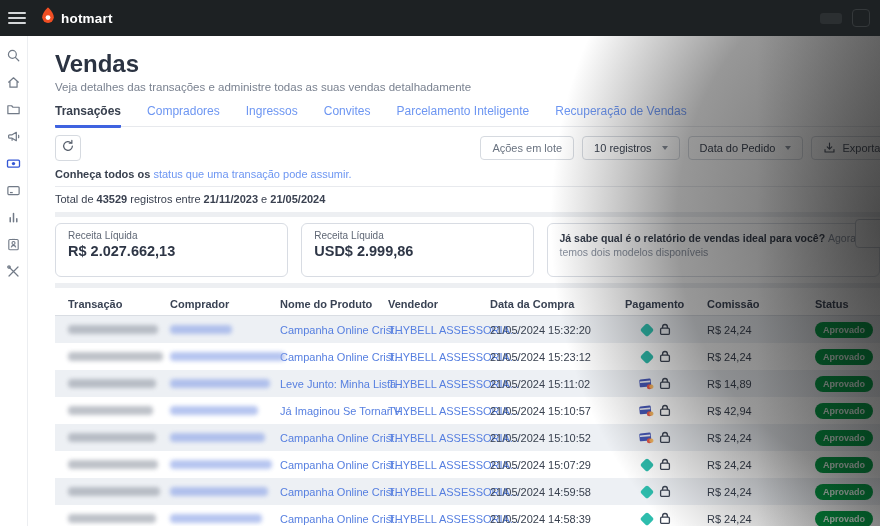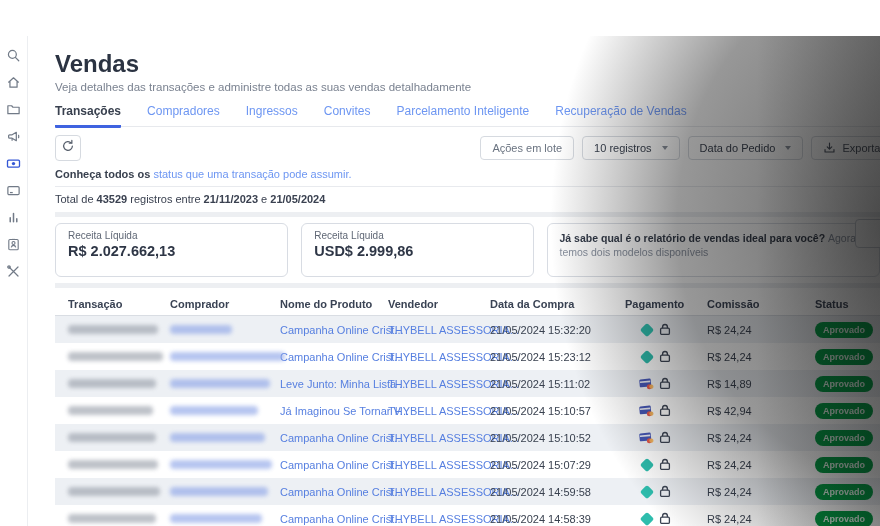--- a/index.html
+++ b/index.html
@@ -76,20 +76,41 @@
   .shadow-overlay{position:absolute;left:0;top:36px;width:880px;height:490px;pointer-events:none;z-index:40;
     background:
       radial-gradient(ellipse 470px 560px at 101% 38%, rgba(8,8,8,.62) 0%, rgba(8,8,8,.42) 45%, rgba(8,8,8,0) 72%),
       linear-gradient(to right, rgba(8,8,8,0) 86%, rgba(8,8,8,.30) 100%);}
 </style>
 </head>
 <body>
 
 <div class="viewport">
 
+  <div class="topbar">
+    <div class="hamburger">
+        <span></span>
+        <span></span>
+        <span></span>
+      </div>
+    <div class="brand">
+      <span>
+        <svg width="16" height="18" viewBox="0 0 16 18">
+          <path d="M8 0.5C8 0.5 2.2 5.6 2.2 10.2a5.8 5.8 0 0 0 11.6 0C13.8 5.6 8 0.5 8 0.5z" fill="#f04e23"></path>
+          <circle cx="8" cy="10.6" r="2.4" fill="#ffffff"></circle>
+          <path d="M8 0.5c0 0 1.8 2.4 1.1 4.2C8.4 6.4 6.4 6.6 6.4 6.6S5.3 3.4 8 0.5z" fill="#f04e23"></path>
+        </svg>
+      </span>
+      <span class="brand-name">hotmart</span>
+    </div>
+    <div class="topbar-right">
+      <span class="tb-widget"></span>
+      <span class="tb-app"></span>
+    </div>
+  </div>
 
   <div class="sidebar">
     <div class="side-item">
       <span>
           <svg width="15" height="15" viewBox="0 0 16 16" fill="none" stroke="#717a87" stroke-width="1.3" stroke-linecap="round">
             <circle cx="6.8" cy="6.8" r="4.2"></circle>
             <path d="M10 10l3.6 3.6"></path>
           </svg>
         </span>
     </div>

